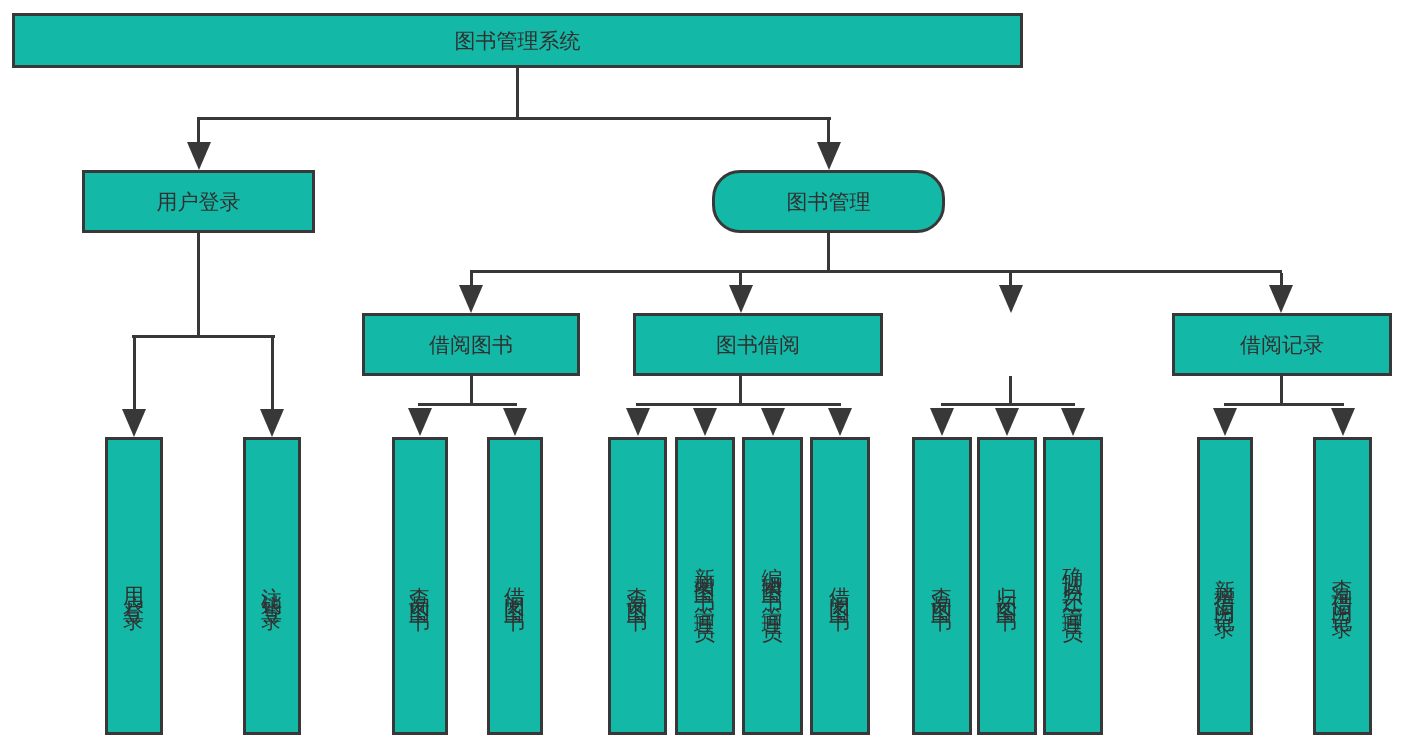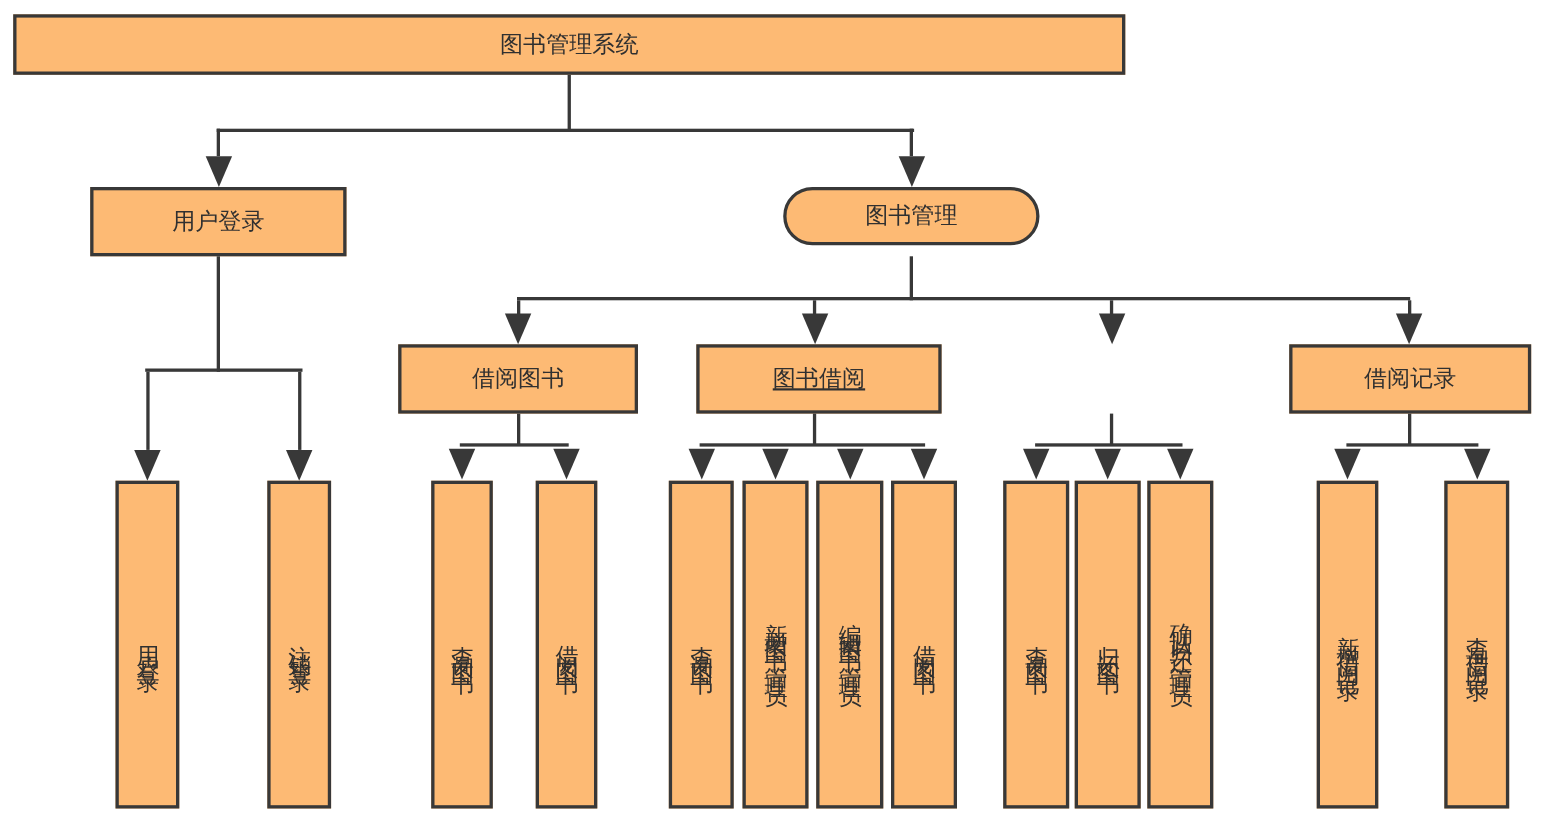--- a/index.html
+++ b/index.html
@@ -7,21 +7,21 @@
     --text:#303030;
     --wm:#9c9c9c;
     --bg:#ffffff;
   }
   html,body{margin:0;padding:0;background:var(--bg);}
   .canvas{
     position:relative;width:1405px;height:747px;background:var(--bg);
     font-family:"Liberation Sans",sans-serif;overflow:hidden;
   }
   .node{
-    position:absolute;box-sizing:border-box;background:#fdba74;
+    position:absolute;box-sizing:border-box;background:#14b8a6;
     border:3px solid var(--line);color:var(--text);
     display:flex;align-items:center;justify-content:center;
     font-size:21px;line-height:1.2;text-align:center;
   }
   .leaf{
     writing-mode:vertical-rl;text-orientation:mixed;
     letter-spacing:8px;font-size:21px;
   }
   .vl{position:absolute;width:3px;background:var(--line);}
   .hl{position:absolute;height:3px;background:var(--line);}
@@ -44,42 +44,42 @@
   <div class="node" style="left:12px;top:13px;width:1011px;height:55px;">图书管理系统</div>
 
   <div class="vl" style="left:516px;top:68px;height:52px;"></div>
   <div class="hl" style="left:197px;top:117px;width:634px;"></div>
   <div class="vl" style="left:197px;top:117px;height:25px;"></div>
   <div class="vl" style="left:827px;top:117px;height:25px;"></div>
   <div class="arrow" style="left:187px;top:142px;"></div>
   <div class="arrow" style="left:817px;top:142px;"></div>
 
   <div class="node" style="left:82px;top:170px;width:233px;height:63px;">用户登录</div>
-  <div class="node" style="left:712px;top:170px;width:233px;height:53px;border-radius:28px;">图书管理</div>
+  <div class="node" style="left:712px;top:170px;width:233px;height:63px;border-radius:28px;">图书管理</div>
 
   <div class="vl" style="left:197px;top:233px;height:105px;"></div>
   <div class="hl" style="left:132px;top:335px;width:143px;"></div>
   <div class="vl" style="left:133px;top:338px;height:71px;"></div>
   <div class="vl" style="left:271px;top:338px;height:71px;"></div>
   <div class="arrow" style="left:122px;top:409px;"></div>
   <div class="arrow" style="left:260px;top:409px;"></div>
 
   <div class="vl" style="left:827px;top:233px;height:40px;"></div>
   <div class="hl" style="left:470px;top:270px;width:812px;"></div>
   <div class="vl" style="left:470px;top:273px;height:13px;"></div>
   <div class="vl" style="left:739px;top:273px;height:13px;"></div>
   <div class="vl" style="left:1009px;top:273px;height:13px;"></div>
   <div class="vl" style="left:1280px;top:273px;height:13px;"></div>
   <div class="arrow" style="left:459px;top:285px;"></div>
   <div class="arrow" style="left:729px;top:285px;"></div>
   <div class="arrow" style="left:999px;top:285px;"></div>
   <div class="arrow" style="left:1269px;top:285px;"></div>
 
   <div class="node" style="left:362px;top:313px;width:218px;height:63px;">借阅图书</div>
-  <div class="node" style="left:633px;top:313px;width:223px;height:63px;text-decoration:underline;">图书借阅</div>
+  <div class="node" style="left:633px;top:313px;width:250px;height:63px;">图书借阅</div>
   <div class="node" style="left:1172px;top:313px;width:220px;height:63px;">借阅记录</div>
 
   <div class="vl" style="left:470px;top:376px;height:28px;"></div>
   <div class="hl" style="left:418px;top:403px;width:99px;"></div>
   <div class="arrow" style="left:408px;top:408px;"></div>
   <div class="arrow" style="left:503px;top:408px;"></div>
 
   <div class="vl" style="left:739px;top:376px;height:28px;"></div>
   <div class="hl" style="left:636px;top:403px;width:205px;"></div>
   <div class="arrow" style="left:626px;top:408px;"></div>

